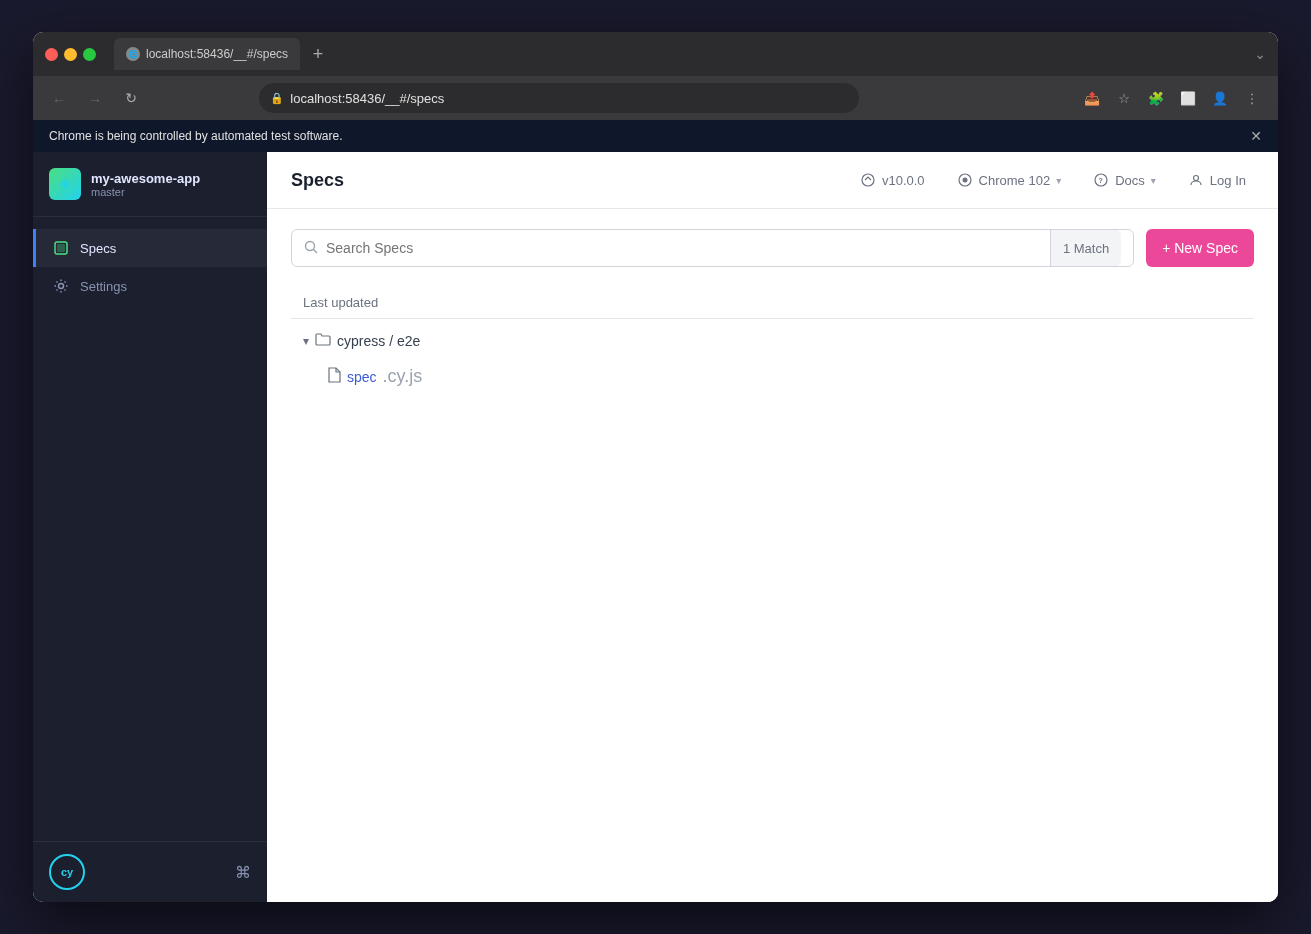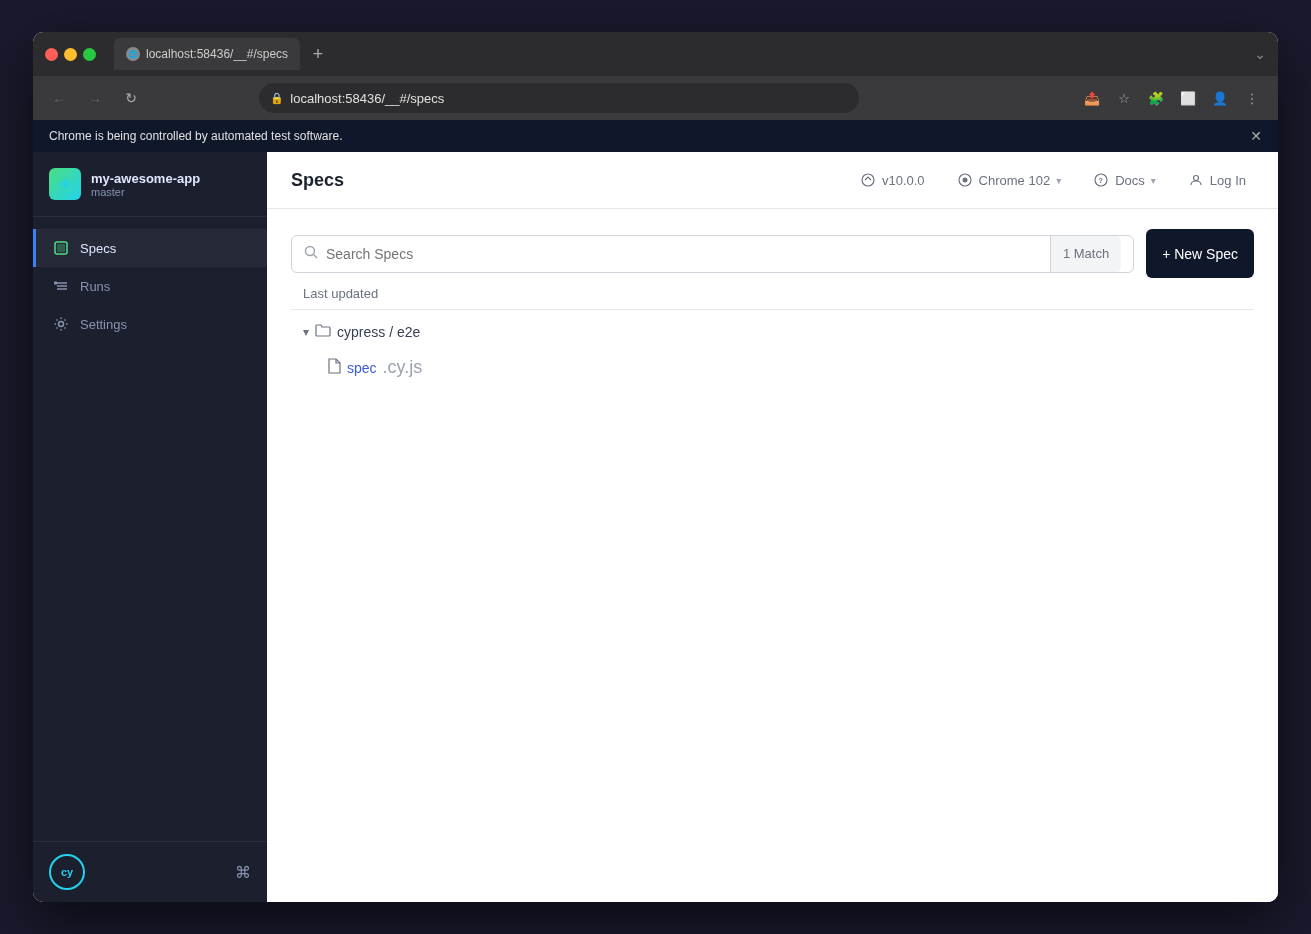--- a/index.html
+++ b/index.html
@@ -349,20 +349,21 @@
     .specs-content {
       flex: 1;
       padding: 20px 24px;
       overflow-y: auto;
     }
 
     .search-bar-row {
       display: flex;
       align-items: center;
       gap: 12px;
+      margin-bottom: 20px;
     }
 
     .search-bar {
       flex: 1;
       height: 38px;
       border: 1px solid #d1d5db;
       border-radius: 6px;
       display: flex;
       align-items: center;
       padding: 0 12px;
@@ -391,22 +392,22 @@
       font-size: 13px;
       padding: 0 12px;
       height: 100%;
       display: flex;
       align-items: center;
       border-radius: 0 5px 5px 0;
       white-space: nowrap;
     }
 
     .new-spec-btn {
-      height: 49px;
-      background: #0f172a;
+      height: 38px;
+      background: #ec4899;
       color: #fff;
       border: none;
       border-radius: 6px;
       padding: 0 16px;
       font-size: 14px;
       font-weight: 500;
       cursor: pointer;
       display: flex;
       align-items: center;
       gap: 6px;
@@ -539,31 +540,20 @@
 
       <nav class="sidebar-nav">
         <div class="sidebar-nav-item active">
           <div class="nav-icon">
             <svg width="16" height="16" viewBox="0 0 16 16" fill="none">
               <rect x="2" y="2" width="12" height="12" rx="2" stroke="#4ade80" stroke-width="1.5" fill="none"></rect>
               <rect x="4" y="4" width="8" height="8" rx="1" fill="#4ade80" opacity="0.3"></rect>
             </svg>
           </div>
           <span>Specs</span>
-        </div>
-        <div class="sidebar-nav-item">
-          <div class="nav-icon">
-            <svg width="16" height="16" viewBox="0 0 16 16" fill="none">
-              <line x1="2" y1="5" x2="14" y2="5" stroke="#8892b0" stroke-width="1.5"></line>
-              <line x1="4" y1="8" x2="14" y2="8" stroke="#8892b0" stroke-width="1.5"></line>
-              <line x1="4" y1="11" x2="14" y2="11" stroke="#8892b0" stroke-width="1.5"></line>
-              <rect x="1" y="3.5" width="3" height="3" rx="0.5" fill="#8892b0"></rect>
-            </svg>
-          </div>
-          <span>Runs</span>
         </div>
         <div class="sidebar-nav-item">
           <div class="nav-icon">
             <svg width="16" height="16" viewBox="0 0 16 16" fill="none">
               <circle cx="8" cy="8" r="2.5" stroke="#8892b0" stroke-width="1.5" fill="none"></circle>
               <path d="M8 1.5 L8 3 M8 13 L8 14.5 M1.5 8 L3 8 M13 8 L14.5 8 M3.5 3.5 L4.5 4.5 M11.5 11.5 L12.5 12.5 M12.5 3.5 L11.5 4.5 M4.5 11.5 L3.5 12.5" stroke="#8892b0" stroke-width="1.5"></path>
             </svg>
           </div>
           <span>Settings</span>
         </div>

